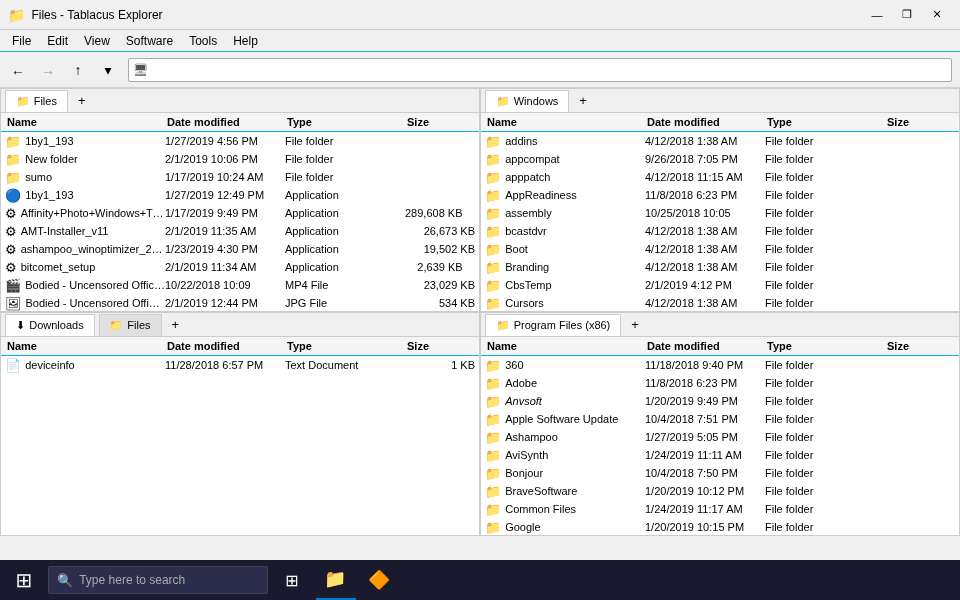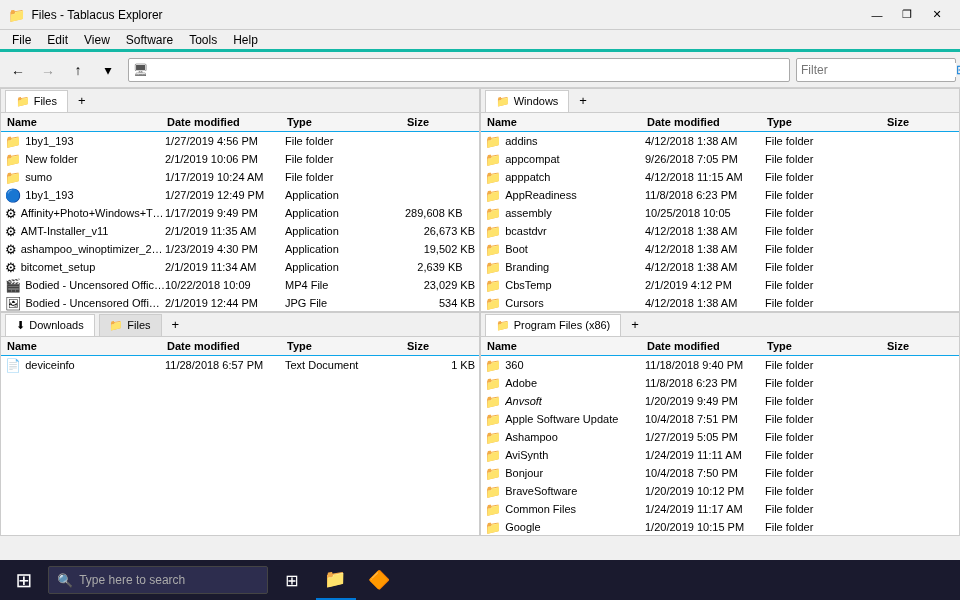--- a/index.html
+++ b/index.html
@@ -20,21 +20,21 @@
     .title-bar-right { display: flex; gap: 0; }
     .title-btn { width: 30px; height: 20px; display: flex; align-items: center; justify-content: center; cursor: pointer; font-size: 11px; background: transparent; border: none; }
 
     
     .menu-bar {
       background: #f0f0f0;
       height: 22px;
       display: flex;
       align-items: center;
       padding: 0 4px;
-      border-bottom: 3px solid #14b8a6;
+      border-bottom: 1px solid #14b8a6;
     }
     .menu-item { padding: 2px 8px; cursor: pointer; font-size: 12px; }
 
     
     .toolbar {
       background: #f0f0f0;
       height: 36px;
       display: flex;
       align-items: center;
       padding: 0 4px;
@@ -197,24 +197,20 @@
 </div>
 
 <div class="toolbar">
   <button class="tb-btn">←</button>
   <button class="tb-btn disabled">→</button>
   <button class="tb-btn">↑</button>
   <button class="tb-btn">▾</button>
   <div class="address-bar">
     <span style="font-size:12px; color:#555; margin-right:4px;">🖥</span>
   </div>
-  <div class="search-bar">
-    <input class="search-input" type="text" placeholder="Filter" style="">
-    <span style="font-size:13px; color:#0078d7;">⊞</span>
-  </div>
 </div>
 
 <div class="main-area">
 
   <div class="pane">
     <div class="pane-header">
       <div class="pane-tab">
         <span>📁</span>
         <span>Files</span>
       </div>

